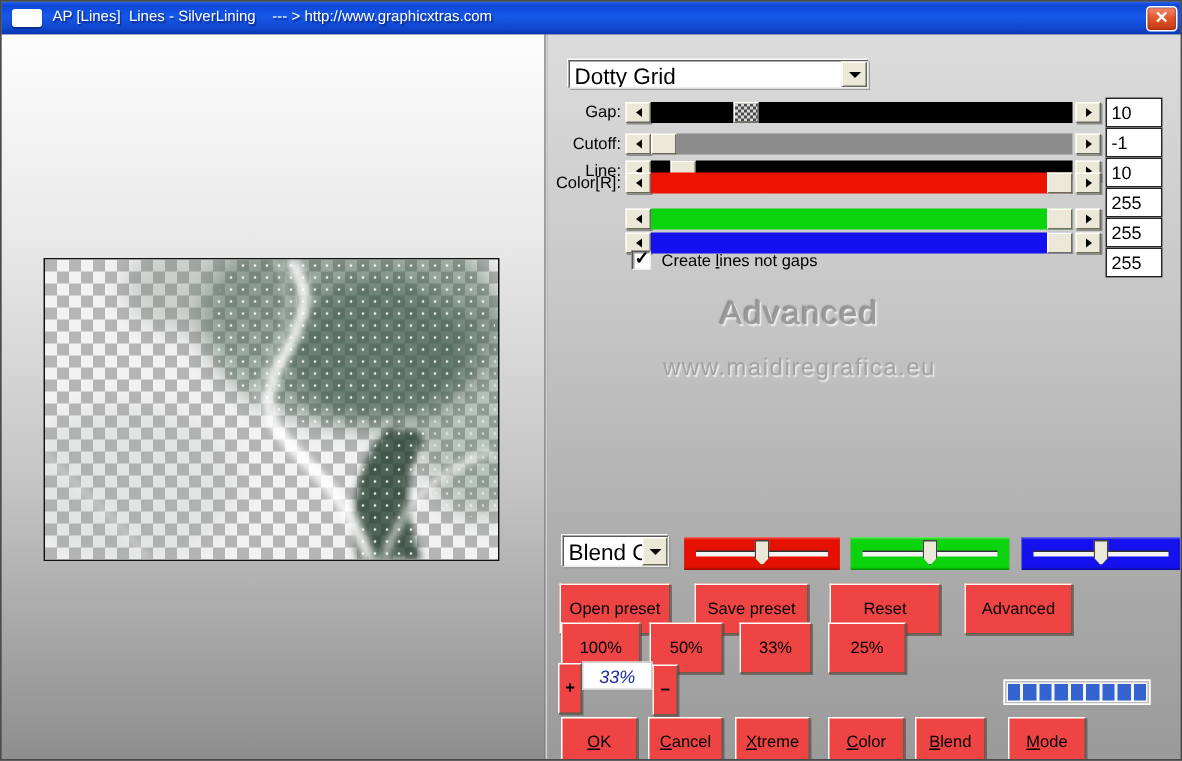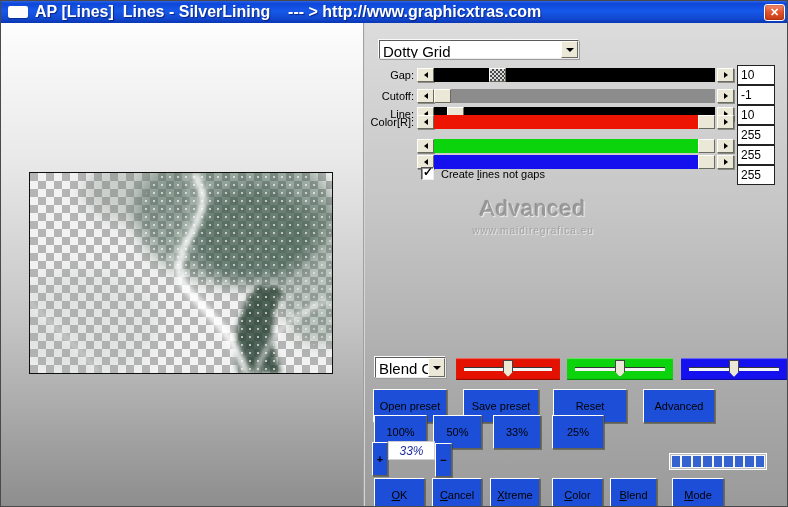--- a/index.html
+++ b/index.html
@@ -10,21 +10,21 @@
     border:1px solid #4a4a4a;
   }
   
   .titlebar{
     position:absolute;left:0;top:0;width:788px;height:22px;
     background:linear-gradient(180deg,#2a62e8 0%,#0d47d8 12%,#1658ea 45%,#1148cf 80%,#0a36b4 100%);
   }
   .win-icon{position:absolute;left:7px;top:5px;width:20px;height:12px;background:#fdfdfd;border-radius:2px;box-shadow:0 1px 1px rgba(0,0,40,.4);}
   .title-text{
     position:absolute;left:34px;top:0;height:22px;line-height:22px;
-    color:#fff;font-weight:bold;font-size:16px;white-space:pre;
+    color:#fff;font-weight:normal;font-size:10px;white-space:pre;
     text-shadow:1px 1px 1px rgba(0,0,60,.55);
   }
   .close-btn{
     position:absolute;right:4px;top:3px;width:21px;height:17px;
     background:linear-gradient(180deg,#f29176 0%,#e4572e 45%,#c43a14 100%);
     border:1px solid #fff;border-radius:3px;
     color:#fff;font-weight:bold;font-size:11px;line-height:15px;text-align:center;
     box-shadow:inset 0 0 2px rgba(120,20,0,.8);cursor:pointer;
   }
   
@@ -37,21 +37,21 @@
   .right-panel{
     position:absolute;left:364px;top:22px;width:424px;height:485px;
     background:linear-gradient(180deg,#dcdcdc 0%,#c6c6c6 38%,#aaaaaa 75%,#9a9a9a 100%);
   }
   .preview{
     position:absolute;left:28px;top:171px;width:304px;height:202px;
     border:1px solid #101010;background:#fff;
   }
   
   .btn{
-    position:absolute;background:#1d4ed8;
+    position:absolute;background:#ef4444;
     border:1px solid;border-color:#fffef8 #5f5f53 #5f5f53 #fffef8;
     box-shadow:1px 1px 0 rgba(55,55,45,.5);
     font-size:11px;color:#000;text-align:center;cursor:pointer;
     display:flex;align-items:center;justify-content:center;padding:16px 2px;
   }
   .combo{
     position:absolute;background:#fff;display:flex;align-items:stretch;
     border:1px solid;border-color:#5a5a5a #ececec #ececec #5a5a5a;
     box-shadow:-1px -1px 0 #fafafa,1px 1px 0 #9c9c9c;
   }
@@ -90,21 +90,21 @@
   }
   .checkbox .check{position:absolute;left:1px;top:-3px;font-size:12px;font-weight:bold;color:#000;}
   .checkbox-label{font-size:11px;margin-left:7px;color:#000;}
   
   .watermark{position:absolute;left:432px;top:195px;width:200px;text-align:center;pointer-events:none;}
   .watermark .wm1{
     font-size:22px;letter-spacing:1px;color:#9a9a9a;
     text-shadow:1px 1px 1px #f2f2f2,-1px -1px 1px #888;
   }
   .watermark .wm2{
-    font-size:10px;letter-spacing:1px;color:#a2a2a2;margin-top:3px;
+    font-size:16px;letter-spacing:1px;color:#a2a2a2;margin-top:15px;
     text-shadow:1px 1px 1px #f0f0f0;
   }
   
   .mixer{position:absolute;top:357px;height:22px;box-shadow:inset 0 1px 1px rgba(255,255,255,.4),inset 0 -1px 1px rgba(0,0,0,.35);}
   .mixer .groove{position:absolute;left:8px;right:8px;top:10px;height:3px;background:#f4f4f4;box-shadow:0 -1px 0 #333;}
   .mixer-thumb{
     position:absolute;top:2px;width:10px;height:17px;background:#ece8d8;
     border:1px solid #444;clip-path:polygon(0 0,100% 0,100% 68%,50% 100%,0 68%);cursor:grab;
   }
   

